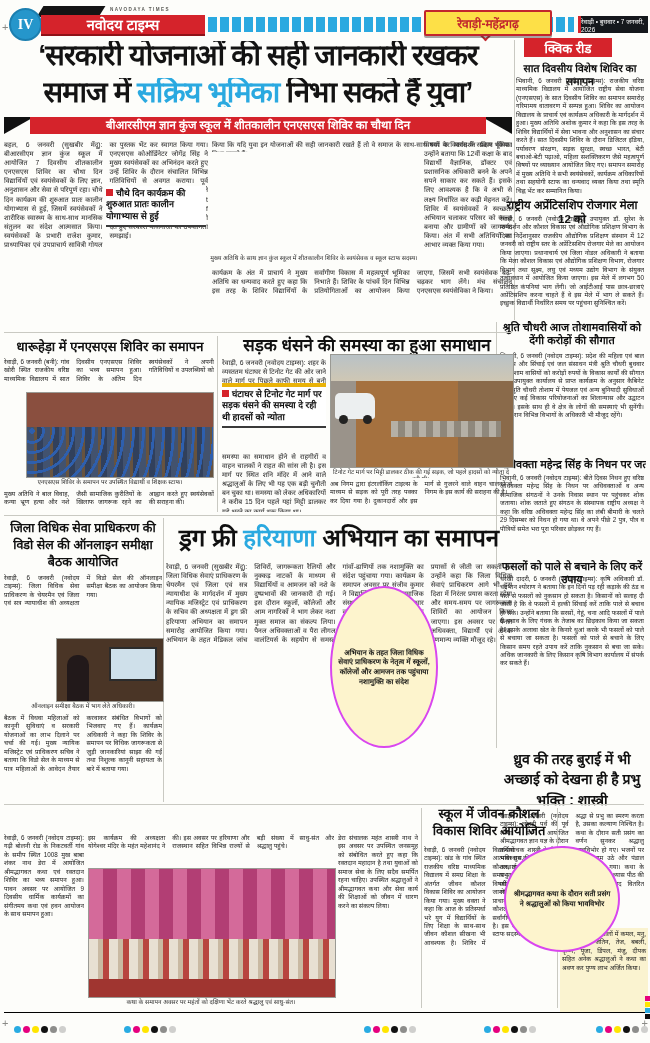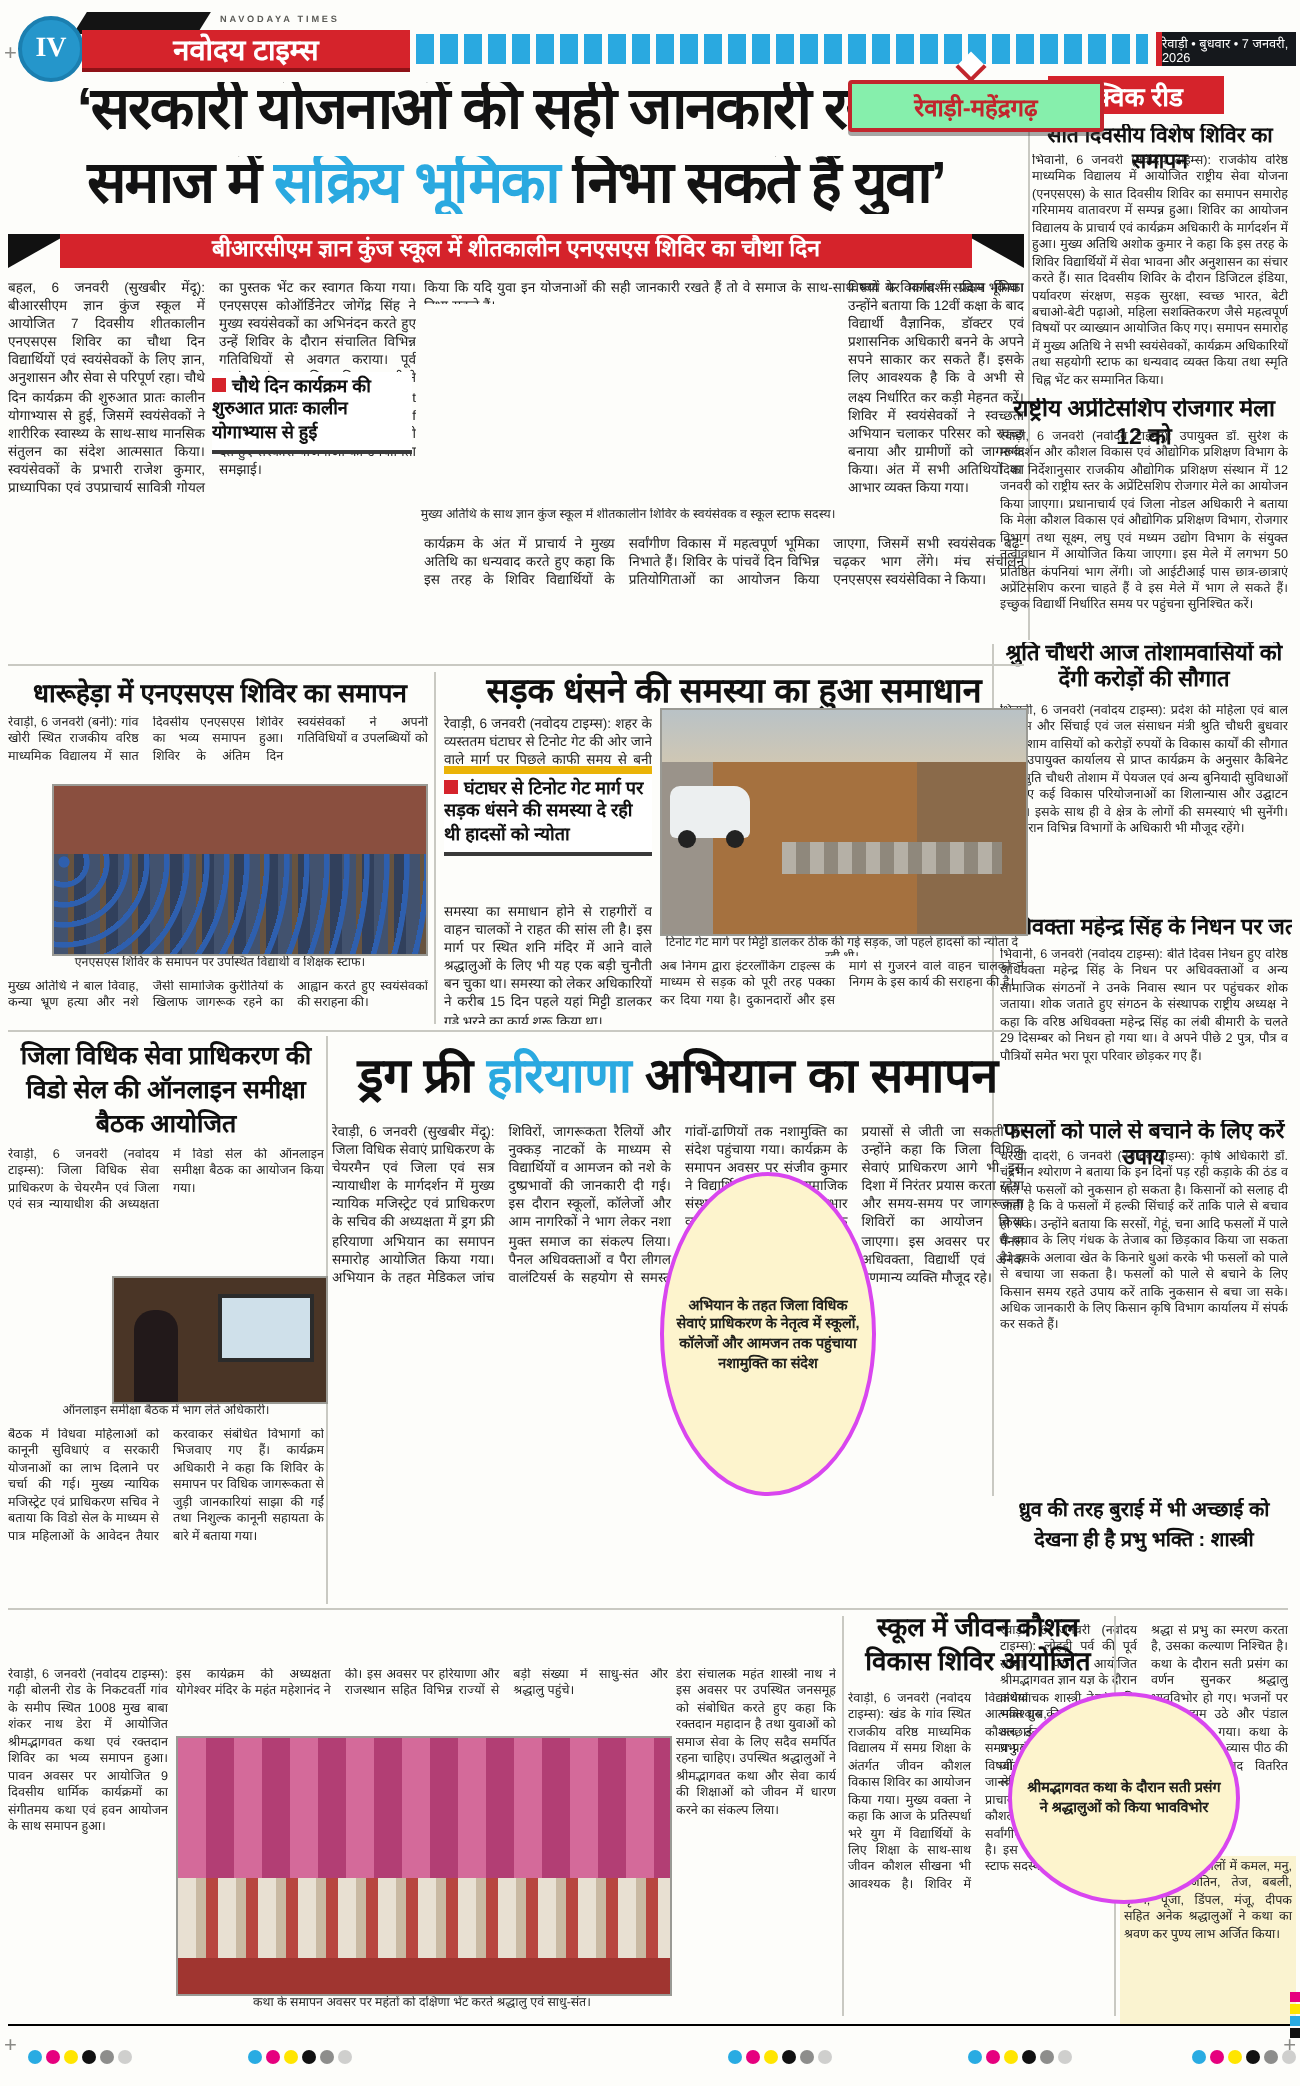--- a/index.html
+++ b/index.html
@@ -21,23 +21,23 @@
   
   .crop{color:#8a8a86;font-size:11px;line-height:10px;}
   .logo-circle{width:29px;height:29px;border-radius:50%;background:#2596cb;color:#fff;
       font-weight:bold;font-size:14px;display:flex;align-items:center;justify-content:center;
       font-family:"Liberation Serif","DejaVu Serif",serif;border:2px solid #1b7fb0;}
   .flag{background:#141414;transform:skewX(-32deg);}
   .brand-en{font-size:4.6px;letter-spacing:1.4px;color:#5a5a56;font-weight:bold;}
   .brand-box{background:#d5232b;color:#fff;font-weight:bold;font-size:14.5px;
       display:flex;align-items:center;justify-content:center;border-bottom:2px solid #8f1217;}
   .checker{background:repeating-linear-gradient(90deg,#2aa9e0 0 9px,#fdfdfa 9px 12px);}
-  .edition-box{background:#86efac;border:2px solid #c2262d;border-radius:2px;color:#c2262d;
+  .edition-box{background:#fde047;border:2px solid #c2262d;border-radius:2px;color:#c2262d;
       font-weight:bold;font-size:12px;display:flex;align-items:center;justify-content:center;
-      box-shadow:0 2px 0 rgba(60,60,60,.45);z-index:5;margin-top:30px;}
+      box-shadow:0 2px 0 rgba(60,60,60,.45);z-index:5;}
   .edition-ptr{width:9px;height:9px;background:#fff;border-right:2px solid #c2262d;
       border-bottom:2px solid #c2262d;transform:rotate(45deg);z-index:4;}
   .date-box{background:#15181c;border-left:3px solid #d5232b;color:#fff;font-size:6.4px;
       display:flex;align-items:center;justify-content:center;z-index:5;}
   
   .lead-h{font-weight:800;color:#131313;font-size:29px;line-height:1;letter-spacing:-1px;
       text-align:center;white-space:nowrap;}
   .kicker{height:17px;}
   .kicker .wing{position:absolute;top:0;width:0;height:0;border-top:17px solid #111;}
   .kicker .wingL{left:0;border-right:30px solid transparent;}
@@ -142,21 +142,21 @@
   <div class="abs vline" style="left:496px;top:322px;height:426px;"></div>
   <div class="abs rc-h" style="left:500px;top:321px;width:144px;font-size:11px;">श्रुति चौधरी आज तोशामवासियों को देंगी करोड़ों की सौगात</div>
   <div class="abs bt-sm" style="left:500px;top:352px;width:144px;height:102px;">भिवानी, 6 जनवरी (नवोदय टाइम्स): प्रदेश की महिला एवं बाल विकास और सिंचाई एवं जल संसाधन मंत्री श्रुति चौधरी बुधवार को तोशाम वासियों को करोड़ों रुपयों के विकास कार्यों की सौगात देंगी। उपायुक्त कार्यालय से प्राप्त कार्यक्रम के अनुसार कैबिनेट मंत्री श्रुति चौधरी तोशाम में पेयजल एवं अन्य बुनियादी सुविधाओं के लिए कई विकास परियोजनाओं का शिलान्यास और उद्घाटन करेंगी। इसके साथ ही वे क्षेत्र के लोगों की समस्याएं भी सुनेंगी। इस दौरान विभिन्न विभागों के अधिकारी भी मौजूद रहेंगे।</div>
 
   <div class="abs rc-h nowrap" style="left:498px;top:458px;width:148px;font-size:11px;">अधिवक्ता महेन्द्र सिंह के निधन पर जताया शोक</div>
   <div class="abs bt-sm" style="left:500px;top:474px;width:144px;height:82px;">भिवानी, 6 जनवरी (नवोदय टाइम्स): बीते दिवस निधन हुए वरिष्ठ अधिवक्ता महेन्द्र सिंह के निधन पर अधिवक्ताओं व अन्य सामाजिक संगठनों ने उनके निवास स्थान पर पहुंचकर शोक जताया। शोक जताते हुए संगठन के संस्थापक राष्ट्रीय अध्यक्ष ने कहा कि वरिष्ठ अधिवक्ता महेन्द्र सिंह का लंबी बीमारी के चलते 29 दिसम्बर को निधन हो गया था। वे अपने पीछे 2 पुत्र, पौत्र व पौत्रियों समेत भरा पूरा परिवार छोड़कर गए हैं।</div>
 
   <div class="abs rc-h" style="left:500px;top:560px;width:144px;font-size:10.8px;">फसलों को पाले से बचाने के लिए करें उपाय</div>
   <div class="abs bt-sm" style="left:500px;top:575px;width:144px;height:170px;">चरखी दादरी, 6 जनवरी (नवोदय टाइम्स): कृषि अधिकारी डॉ. चंद्रभान श्योराण ने बताया कि इन दिनों पड़ रही कड़ाके की ठंड व पाले से फसलों को नुकसान हो सकता है। किसानों को सलाह दी जाती है कि वे फसलों में हल्की सिंचाई करें ताकि पाले से बचाव हो सके। उन्होंने बताया कि सरसों, गेहूं, चना आदि फसलों में पाले से बचाव के लिए गंधक के तेजाब का छिड़काव किया जा सकता है। इसके अलावा खेत के किनारे धुआं करके भी फसलों को पाले से बचाया जा सकता है। फसलों को पाले से बचाने के लिए किसान समय रहते उपाय करें ताकि नुकसान से बचा जा सके। अधिक जानकारी के लिए किसान कृषि विभाग कार्यालय में संपर्क कर सकते हैं।</div>
 
-  <div class="abs rc-h" style="left:498px;top:749px;width:148px;font-size:10px;line-height:1.45;">ध्रुव की तरह बुराई में भी अच्छाई को देखना ही है प्रभु भक्ति : शास्त्री</div>
+  <div class="abs rc-h" style="left:498px;top:749px;width:148px;font-size:14px;line-height:1.45;">ध्रुव की तरह बुराई में भी अच्छाई को देखना ही है प्रभु भक्ति : शास्त्री</div>
   <div class="abs bt-sm c2" style="left:500px;top:812px;width:144px;height:196px;">रेवाड़ी, 6 जनवरी (नवोदय टाइम्स): लोहड़ी पर्व की पूर्व संध्या पर आयोजित श्रीमद्भागवत ज्ञान यज्ञ के दौरान कथावाचक शास्त्री ने कहा कि भक्त ध्रुव की तरह बुराई में भी अच्छाई को देखना ही सच्ची प्रभु भक्ति है। उन्होंने कहा कि जीवन में कठिनाइयां आती हैं, लेकिन जो व्यक्ति धैर्य और श्रद्धा से प्रभु का स्मरण करता है, उसका कल्याण निश्चित है। कथा के दौरान सती प्रसंग का वर्णन सुनकर श्रद्धालु भावविभोर हो गए। भजनों पर श्रद्धालु झूम उठे और पंडाल भक्तिमय हो गया। कथा के मुख्य यजमान ने व्यास पीठ की आरती कर प्रसाद वितरित किया।</div>
   <div class="abs callout" style="left:504px;top:846px;width:100px;height:90px;">श्रीमद्भागवत कथा के दौरान सती प्रसंग ने श्रद्धालुओं को किया भावविभोर</div>
   <div class="abs names bt-sm" style="left:560px;top:928px;width:84px;height:80px;padding:2px;">कथा श्रवण करने वालों में कमल, मनु, रवि, सुरेश, जतिन, तेज, बबली, कृष्ण, पूजा, डिंपल, मंजू, दीपक सहित अनेक श्रद्धालुओं ने कथा का श्रवण कर पुण्य लाभ अर्जित किया।</div>
 
   <div class="abs hline" style="left:4px;top:332px;width:508px;"></div>
   <div class="abs vline" style="left:217px;top:336px;height:176px;"></div>
 
   <div class="abs hl nowrap ctr" style="left:4px;top:337px;width:212px;font-size:13px;">धारूहेड़ा में एनएसएस शिविर का समापन</div>
   <div class="abs bt-sm c3" style="left:4px;top:358px;width:210px;height:32px;">रेवाड़ी, 6 जनवरी (बनी): गांव खोरी स्थित राजकीय वरिष्ठ माध्यमिक विद्यालय में सात दिवसीय एनएसएस शिविर का भव्य समापन हुआ। शिविर के अंतिम दिन स्वयंसेवकों ने अपनी गतिविधियों व उपलब्धियों को साझा किया और समाज सेवा का संकल्प लिया।</div>
   <div class="abs ph" style="left:26px;top:392px;width:186px;height:84px;">

